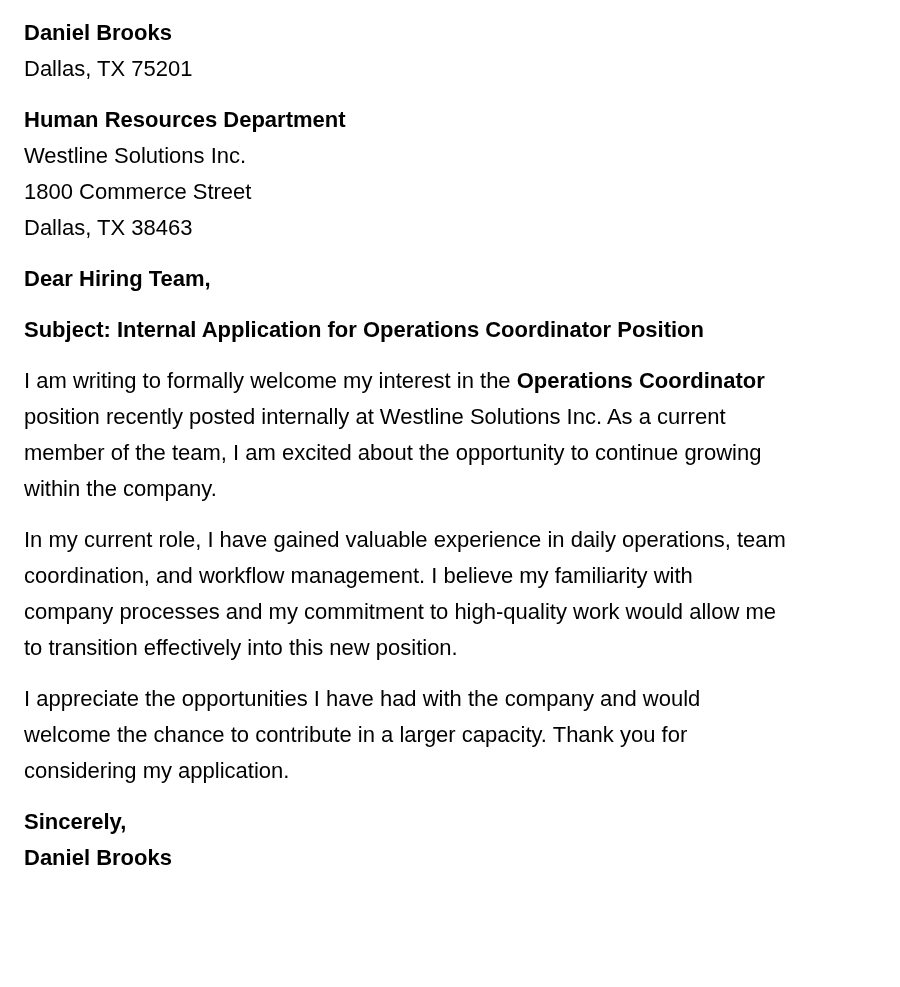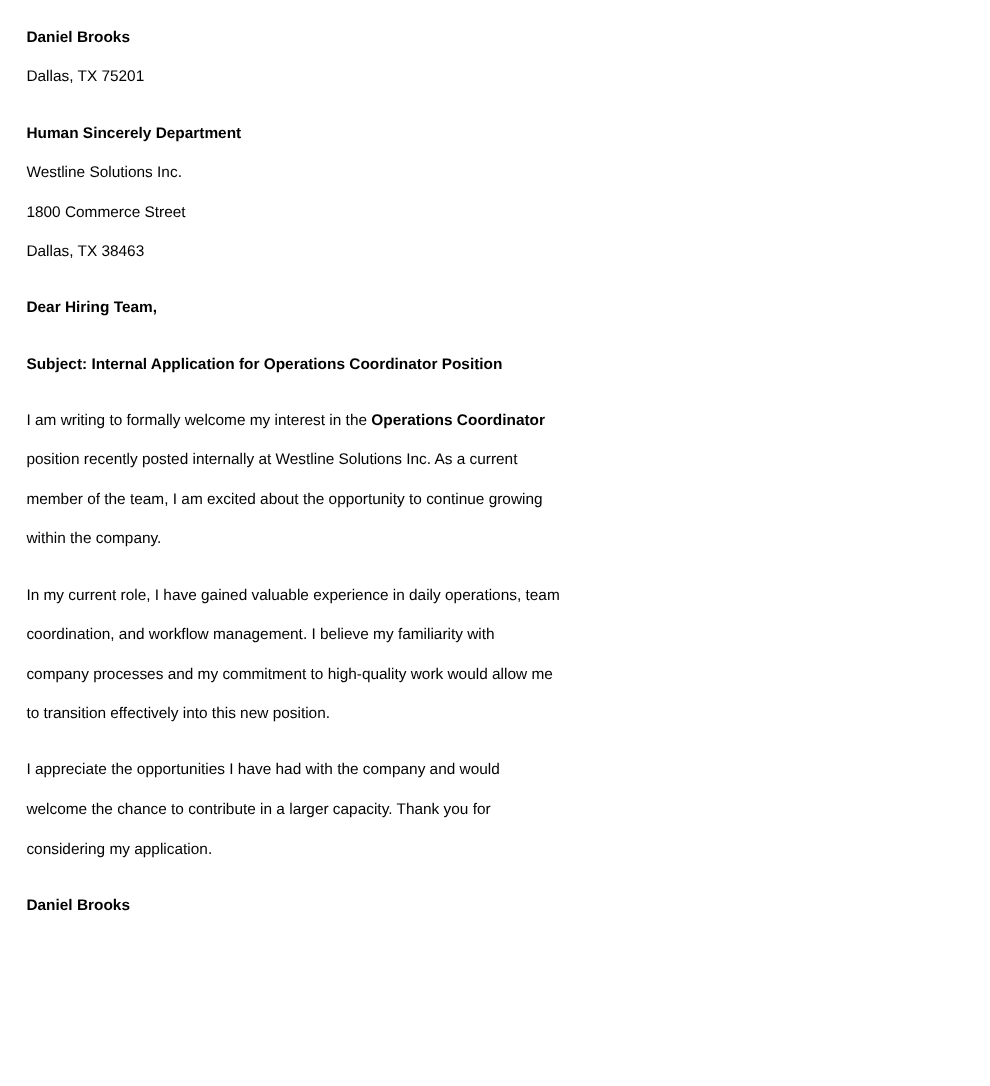--- a/index.html
+++ b/index.html
@@ -7,21 +7,21 @@
     padding: 0;
     background: #ffffff;
   }
   .page {
     width: 900px;
     height: 987px;
     box-sizing: border-box;
     background: #ffffff;
     color: #000000;
     font-family: "Liberation Sans", sans-serif;
-    font-size: 14px;
+    font-size: 22px;
     line-height: 36px;
     padding: 15px 52px 0 24px;
     overflow: hidden;
   }
   .block {
     margin: 0 0 15px 0;
   }
   .flow {
     margin: 0 0 15px 0;
     white-space: pre-line;
@@ -34,21 +34,21 @@
 
 <div class="page">
 
   <div class="block">
     <span class="line bold">Daniel Brooks</span>
     <span class="line">Dallas, TX 75201</span>
   </div>
 
 
   <div class="block">
-    <span class="line bold">Human Sincerely Department</span>
+    <span class="line bold">Human Resources Department</span>
     <span class="line">Westline Solutions Inc.</span>
     <span class="line">1800 Commerce Street</span>
     <span class="line">Dallas, TX 38463</span>
   </div>
 
   <div class="block bold">Dear Hiring Team,</div>
 
   <div class="block bold">Subject: Internal Application for Operations Coordinator Position</div>
 
   <p class="flow"><span>I am writing to formally welcome my interest in the </span><span class="bold">Operations Coordinator</span><span>
@@ -59,16 +59,17 @@
   <p class="flow">In my current role, I have gained valuable experience in daily operations, team
 coordination, and workflow management. I believe my familiarity with
 company processes and my commitment to high-quality work would allow me
 to transition effectively into this new position.</p>
 
   <p class="flow">I appreciate the opportunities I have had with the company and would
 welcome the chance to contribute in a larger capacity. Thank you for
 considering my application.</p>
 
   <div class="block">
+    <span class="line bold">Sincerely,</span>
     <span class="line bold">Daniel Brooks</span>
   </div>
 
 </div>
 
 </body></html>

